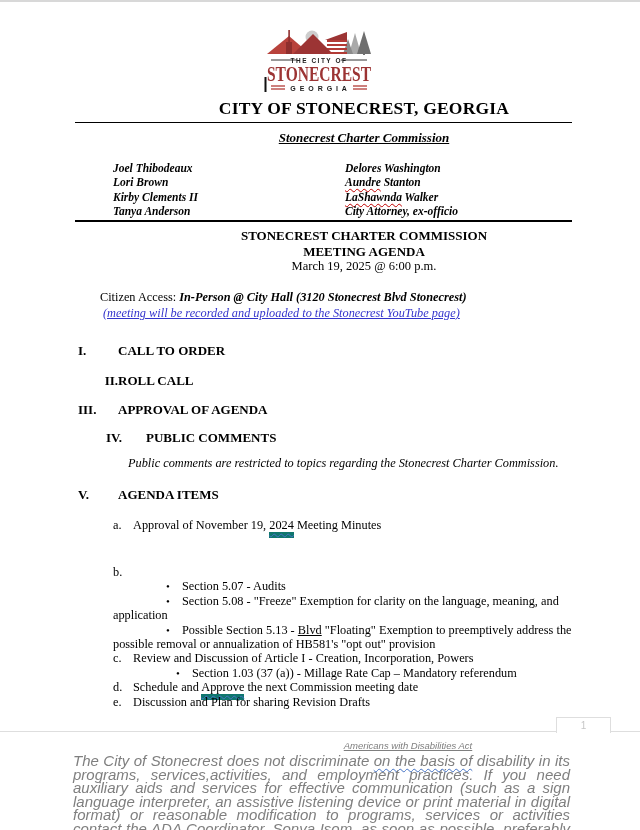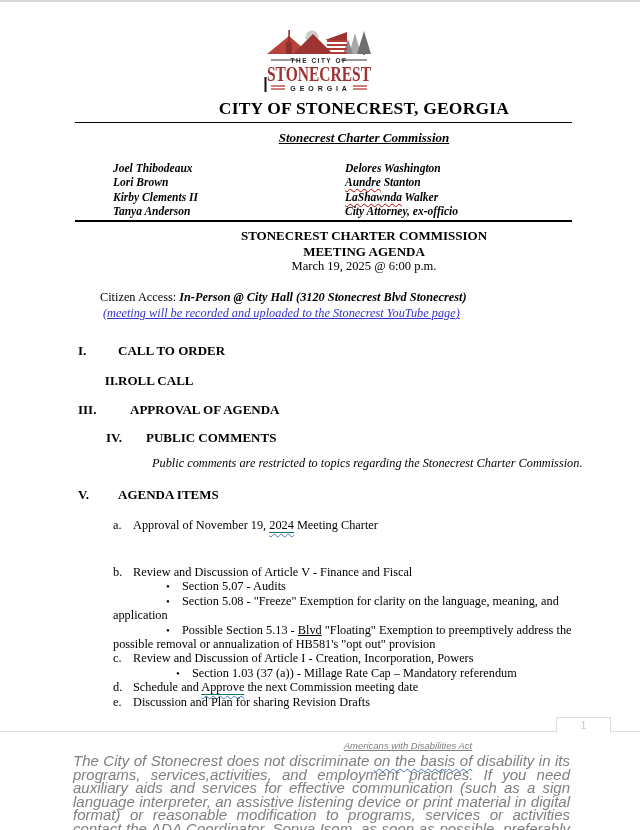--- a/index.html
+++ b/index.html
@@ -27,37 +27,37 @@
   .meeting .b { font-weight:bold; }
   .meeting .dt { font-size:12.5px; font-weight:normal; }
 
   .citizen { top:290px; left:100px; font-size:12.3px; }
   .citizen .loc { font-weight:bold; font-style:italic; }
   .yt-link { top:306px; left:103px; font-size:12.3px; font-style:italic; color:#3333cc;
              text-decoration:underline; cursor:pointer; }
 
   .roman { left:78px; display:flex; font-size:13px; font-weight:bold; }
   .roman .num { width:40px; flex:none; }
-  .r1{top:343px;} .r2{top:373px;text-align:right;} .r3{top:402px;gap:12px;} .r4{top:430px;margin-left:28px;} .r5{top:487px;}
-
-  .pc-note { top:456px; left:152px; font-size:12.3px; font-style:italic; }
+  .r1{top:343px;} .r2{top:373px;text-align:right;} .r3{top:402px;} .r4{top:430px;margin-left:28px;} .r5{top:487px;}
+
+  .pc-note { top:456px; left:128px; font-size:12.3px; font-style:italic; }
 
   .sub { display:flex; font-size:12.3px; }
   .sub .letter { width:20px; flex:none; }
   .row-a { top:518px; left:113px; }
 
   .b-flow { top:565px; left:113px; right:48px; line-height:14.4px; font-size:12.3px; }
   .b-flow .sub { font-size:12.3px; }
   .bullet-row { display:flex; }
   .bullet-row .dot { margin-left:53px; width:16px; flex:none; font-size:11px; }
   .bullet-cont { }
   .c-bullet .dot { margin-left:63px; }
 
   .u-solid { text-decoration:underline solid #000 1px; }
-  .gram { border-bottom:1px solid #0f766e; text-decoration:underline wavy #4472c4 1px; text-underline-offset:3.5px; }
+  .gram { border-bottom:6px solid #0f766e; text-decoration:underline wavy #4472c4 1px; text-underline-offset:3.5px; }
 
   .page-line { top:731px; left:0; right:0; border-top:1.5px solid #dedede; }
   .page-box { top:717px; left:556px; width:53px; height:15px; background:#fff;
               border:1.5px solid #dedede; border-bottom:none;
               font-family:"Liberation Sans",sans-serif; font-size:10px; color:#c6c6c6;
               text-align:center; line-height:15px; }
 
   .ada-title { top:740px; font-family:"Liberation Sans",sans-serif; font-size:9.5px;
                font-style:italic; color:#7f7f7f; text-decoration:underline;padding-left:44px; }
   .ada-text { top:754px; left:73px; right:70px; font-family:"Liberation Sans",sans-serif;
@@ -160,27 +160,26 @@
 
 <div class="abs pc-note">Public comments are restricted to topics regarding the Stonecrest Charter Commission.</div>
 
 <div class="abs roman r5">
   <span class="num">V.</span>
     <span>AGENDA ITEMS</span>
 </div>
 
 <div class="abs sub row-a">
   <span class="letter">a.</span>
-  <span><span>Approval of November 19, </span><span class="gram">2024</span><span> Meeting Charter</span></span>
+  <span><span>Approval of November 19, </span><span class="gram">2024</span><span> Meeting Minutes</span></span>
 </div>
 
 <div class="abs b-flow">
   <div class="sub">
     <span class="letter">b.</span>
-    <span>Review and Discussion of Article V - Finance and Fiscal</span>
   </div>
   <div class="bullet-row">
     <span class="dot">•</span>
     <span>Section 5.07 - Audits</span>
   </div>
   <div class="bullet-row">
     <span class="dot">•</span>
     <span>Section 5.08 - "Freeze" Exemption for clarity on the language, meaning, and</span>
   </div>
   <div class="bullet-cont">application</div>

